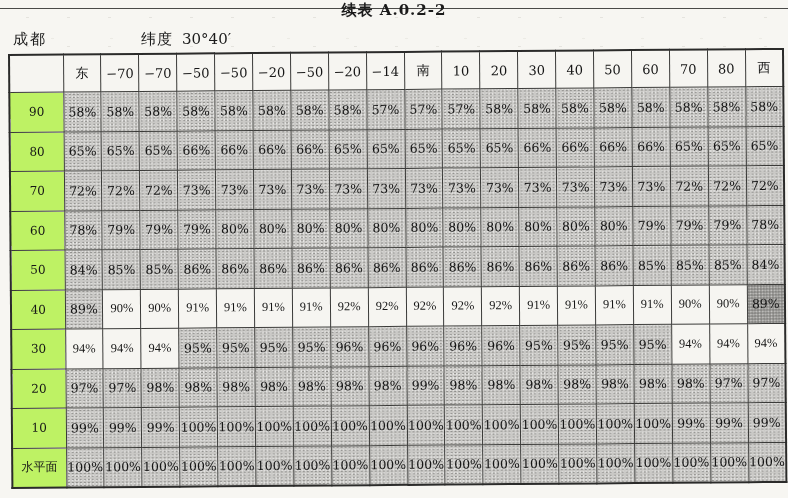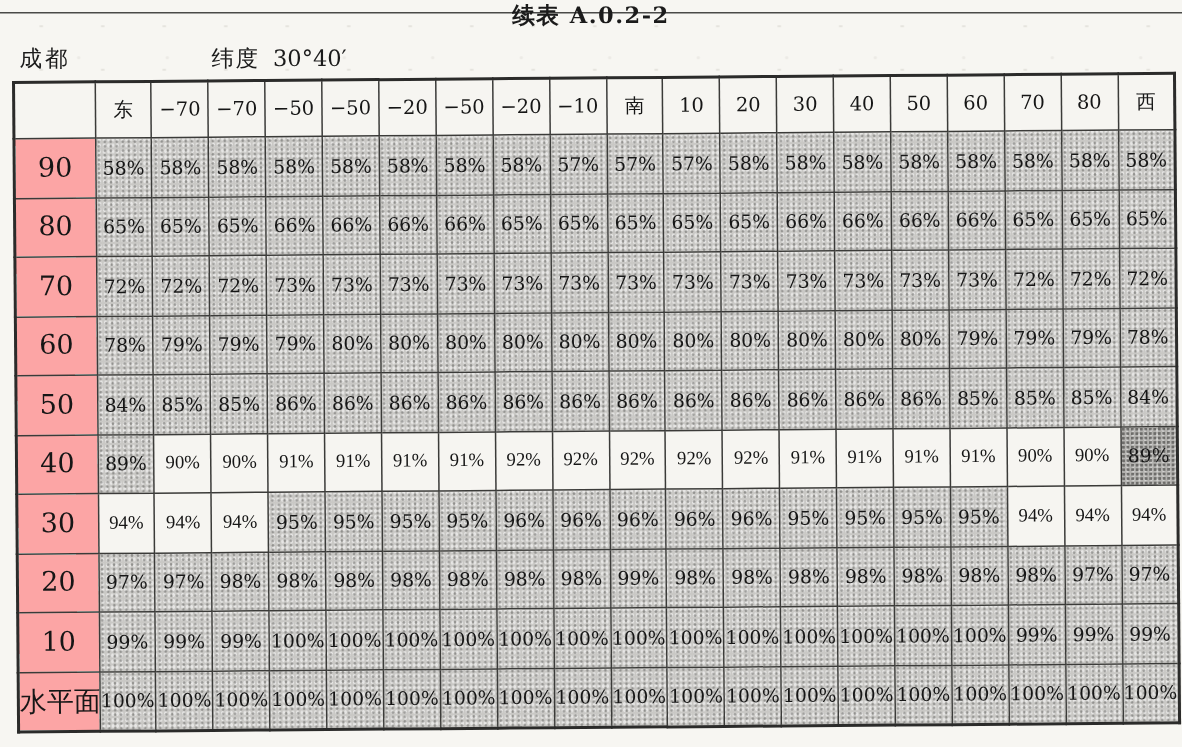--- a/index.html
+++ b/index.html
@@ -40,21 +40,21 @@
     font-size:12.5px;
   }
   table.sheet th, table.sheet td{
     border:1.4px solid #3b3b39;
     text-align:center;vertical-align:middle;
     padding:0;font-weight:normal;color:#161616;
     overflow:hidden;white-space:nowrap;
   }
   table.sheet thead th{height:36px;background:#f6f5f1;font-size:13px;}
   table.sheet tbody th, table.sheet tbody td{height:38.5px;}
-  table.sheet tbody th{background:#fca5a5;font-size:18px;letter-spacing:0;}
+  table.sheet tbody th{background:#bef264;font-size:12px;letter-spacing:0;}
   td.s0{background:#f6f5f1;font-family:Liberation Serif, serif;}
   td.s1{
     background-color:#c9c8c5;
     background-image:
       radial-gradient(rgba(50,50,48,.38) .8px, transparent 1.1px),
       radial-gradient(rgba(255,255,255,.55) .8px, transparent 1.1px);
     background-size:4px 3px, 3px 4px;
     background-position:0 0, 1px 2px;
   }
   td.s2{
@@ -103,21 +103,21 @@
         <tr>
           <th></th>
           <th>东</th>
           <th>−70</th>
           <th>−70</th>
           <th>−50</th>
           <th>−50</th>
           <th>−20</th>
           <th>−50</th>
           <th>−20</th>
-          <th>−10</th>
+          <th>−14</th>
           <th>南</th>
           <th>10</th>
           <th>20</th>
           <th>30</th>
           <th>40</th>
           <th>50</th>
           <th>60</th>
           <th>70</th>
           <th>80</th>
           <th>西</th>

